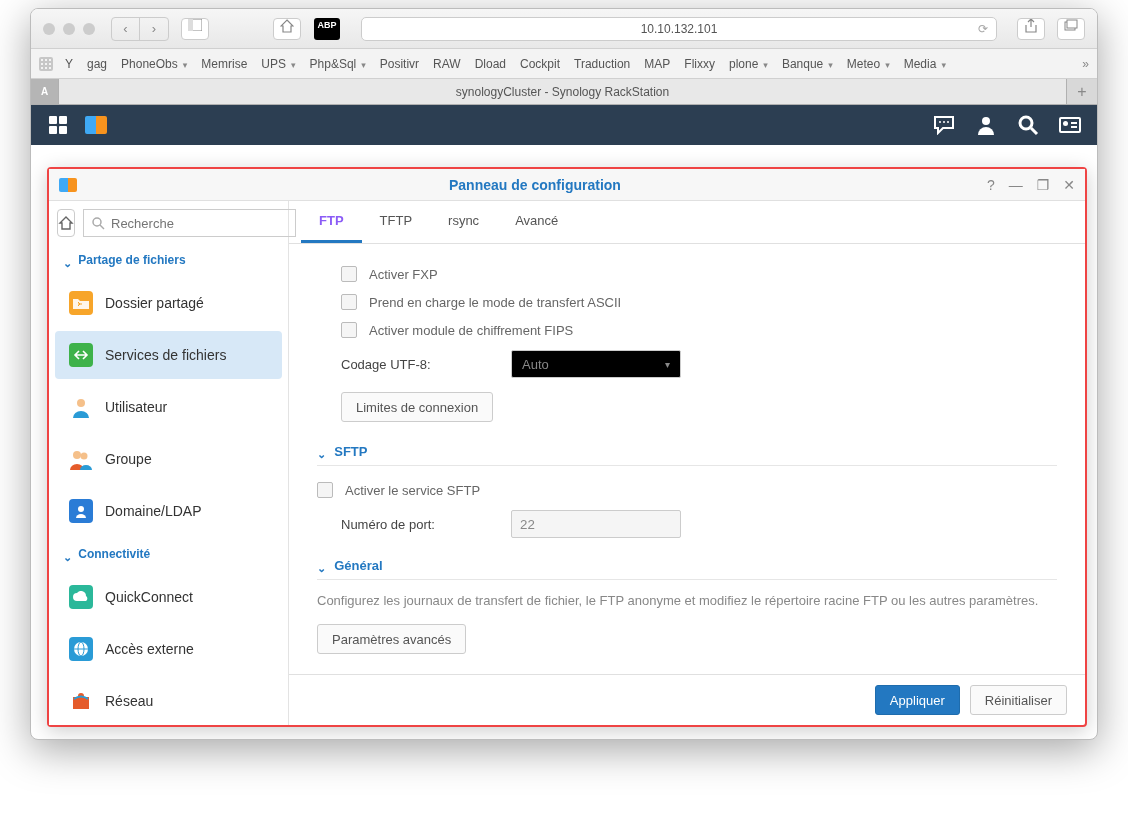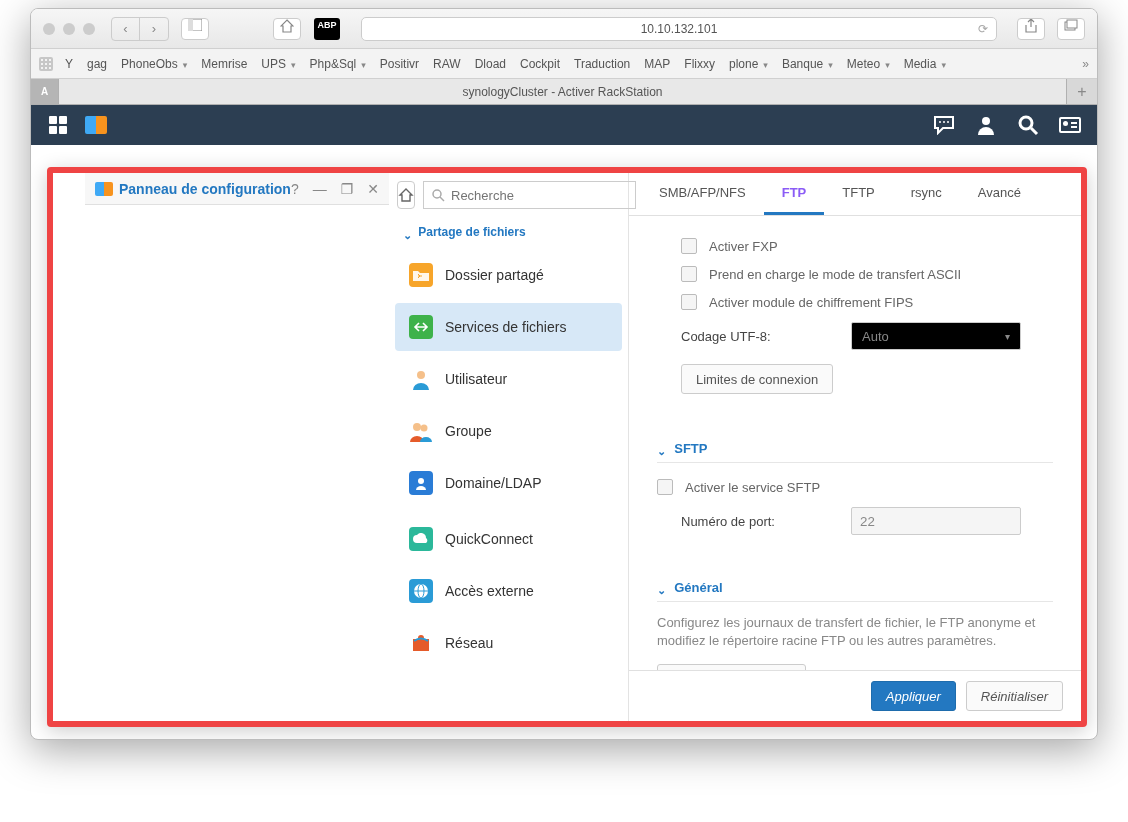--- a/index.html
+++ b/index.html
@@ -26,21 +26,21 @@
   .dsm-topbar { height:40px; background:#2c3e52; display:flex; align-items:center; padding:0 16px; gap:20px;}
   .dsm-topbar .left { display:flex; gap:16px;}
   .dsm-topbar .right { margin-left:auto; display:flex; gap:20px; align-items:center;}
   .dsm-icon { width:22px; height:22px; display:flex; align-items:center; justify-content:center; color:#fff;}
   .app-tiles { width:18px; height:18px; display:grid; grid-template:1fr 1fr/1fr 1fr; gap:2px;}
   .app-tiles span { background:#fff; border-radius:1px;}
   .cp-icon { width:22px; height:18px; background:linear-gradient(90deg,#3fa9f5 50%,#f7931e 50%); border-radius:2px;}
   .id-icon { width:22px; height:16px; border:2px solid #fff; border-radius:2px; position:relative;}
   .id-icon::before { content:''; position:absolute; left:2px; top:2px; width:5px; height:5px; background:#fff; border-radius:50%;}
   .id-icon::after { content:''; position:absolute; right:2px; top:3px; width:6px; height:2px; background:#fff; box-shadow:0 4px 0 #fff;}
-  .cp-window { position:absolute; left:16px; top:158px; right:10px; bottom:12px; background:#fff; border:6px solid #ef4444; border-radius:4px; box-shadow:0 4px 20px rgba(0,0,0,0.2); display:flex; padding-left:32px;}
+  .cp-window { position:absolute; left:16px; top:158px; right:10px; bottom:12px; background:#fff; border:2px solid #ef4444; border-radius:4px; box-shadow:0 4px 20px rgba(0,0,0,0.2); display:flex; flex-direction:column;}
   .cp-titlebar { height:32px; display:flex; align-items:center; padding:0 10px; border-bottom:1px solid #e0e0e0; background:#f7f7f7;}
   .cp-titlebar .title { flex:1; text-align:center; font-weight:bold; color:#2378c1; font-size:14px;}
   .cp-titlebar .win-btns { display:flex; gap:14px; color:#888;}
   .cp-titlebar .win-btn { cursor:pointer; font-size:14px;}
   .cp-titlebar .mini-icon { width:18px; height:14px; background:linear-gradient(90deg,#3fa9f5 50%,#f7931e 50%); border-radius:2px; margin-right:6px;}
   .cp-body { flex:1; display:flex; overflow:hidden;}
   .cp-sidebar { width:240px; border-right:1px solid #e3e3e3; display:flex; flex-direction:column; background:#fff;}
   .cp-search { padding:8px; display:flex; gap:8px;}
   .home-btn { width:30px; height:28px; border:1px solid #ccc; border-radius:4px; display:flex; align-items:center; justify-content:center; color:#666;}
   .search-box { flex:1; height:28px; border:1px solid #ccc; border-radius:0; display:flex; align-items:center; padding:0 8px; gap:6px; color:#888;}
@@ -56,26 +56,26 @@
   .tabs .tab { padding:12px 18px; color:#555; cursor:pointer; font-size:13px;}
   .tabs .tab.active { color:#8b5cf6; font-weight:bold; border-bottom:3px solid #2378c1;}
   .content { flex:1; overflow:auto; padding:16px 28px;}
   .checkbox-row { display:flex; align-items:center; gap:12px; padding:6px 24px; color:#666;}
   .cb { width:16px; height:16px; border:1px solid #bbb; border-radius:2px; background:#f5f5f5;}
   .form-row { display:flex; align-items:center; padding:6px 24px;}
   .form-row label { width:170px; color:#444;}
   .sel { width:170px; height:28px; border:1px solid #ccc; background:#000000; display:flex; align-items:center; justify-content:space-between; padding:0 10px; color:#888; border-radius:2px;}
   .sel::after { content:'▾'; color:#888; font-size:10px;}
   .btn { height:30px; padding:0 14px; border:1px solid #ccc; background:#fafafa; border-radius:3px; color:#555; display:inline-flex; align-items:center; cursor:pointer;}
-  .section { margin-top:33px;}
+  .section { margin-top:8px;}
   .section-head { display:flex; align-items:center; gap:8px; color:#2378c1; font-weight:600; padding:6px 0; border-bottom:1px solid #e6e6e6; margin-bottom:10px; cursor:pointer;}
   .section-head::before { content:'⌃'; transform:rotate(180deg) translateY(-2px); display:inline-block; font-size:11px;}
   .input-text { width:170px; height:28px; border:1px solid #ccc; background:#f5f5f5; padding:0 8px; color:#888; border-radius:2px;}
   .desc { color:#888; padding:2px 0 14px 0; font-size:13px; line-height:1.4;}
-  .footer { border-top:1px solid #e0e0e0; padding:10px 18px; display:flex; justify-content:flex-end; gap:10px;font-style:italic;}
+  .footer { border-top:1px solid #e0e0e0; padding:10px 18px; display:flex; justify-content:flex-end; gap:10px;}
   .primary-btn { background:#2378c1; color:#fff; border:1px solid #1e6cad;}
   svg { display:block;}
 </style>
 </head>
 <body>
 
 <div class="mac-window">
 
   <div class="mac-titlebar">
     <div class="traffic-lights">
@@ -141,21 +141,21 @@
         <div class="bm">Banque<span class="drop"></span></div>
         <div class="bm">Meteo<span class="drop"></span></div>
         <div class="bm">Media<span class="drop"></span></div>
       </div>
     <span style="color:#888">»</span>
   </div>
 
   <div class="tab-bar">
     <div class="side-badge">A</div>
     <div class="tab">
-        <span>synologyCluster - Activer RackStation</span>
+        <span>synologyCluster - Synology RackStation</span>
       </div>
     <div class="plus">+</div>
   </div>
 
   <div class="dsm-topbar">
     <div class="left">
       <div class="dsm-icon">
           <div class="app-tiles">
             <span></span>
             <span></span>
@@ -265,20 +265,23 @@
           <div class="side-item">
             <div class="sicon" style="background:#2a7cd6">
                 <svg width="14" height="14">
                   <circle cx="7" cy="5" r="3" fill="#fff"></circle>
                   <path d="M2 14 a5 4 0 0 1 10 0" fill="#fff"></path>
                 </svg>
               </div>
             <span>Domaine/LDAP</span>
           </div>
         </div>
+        <div class="cat-header">
+            <span>Connectivité</span>
+          </div>
         <div class="side-items">
           <div class="side-item">
             <div class="sicon" style="background:#2bb89a">
                 <svg width="18" height="12">
                   <path d="M5 10 a4 4 0 1 1 0-8 a5 5 0 0 1 9 3 a3 3 0 0 1 0 5 z" fill="#fff"></path>
                 </svg>
               </div>
             <span>QuickConnect</span>
           </div>
           <div class="side-item">
@@ -299,21 +302,20 @@
                 </svg>
               </div>
             <span>Réseau</span>
           </div>
 
         </div>
       </div>
 
       <div class="cp-main">
         <div class="tabs">
-          <div class="tab">SMB/AFP/NFS</div>
           <div class="tab active">FTP</div>
           <div class="tab">TFTP</div>
           <div class="tab">rsync</div>
           <div class="tab">Avancé</div>
         </div>
         <div class="content">
           <div class="checkbox-row">
             <div class="cb"></div>
             <span>Activer FXP</span>
           </div>

